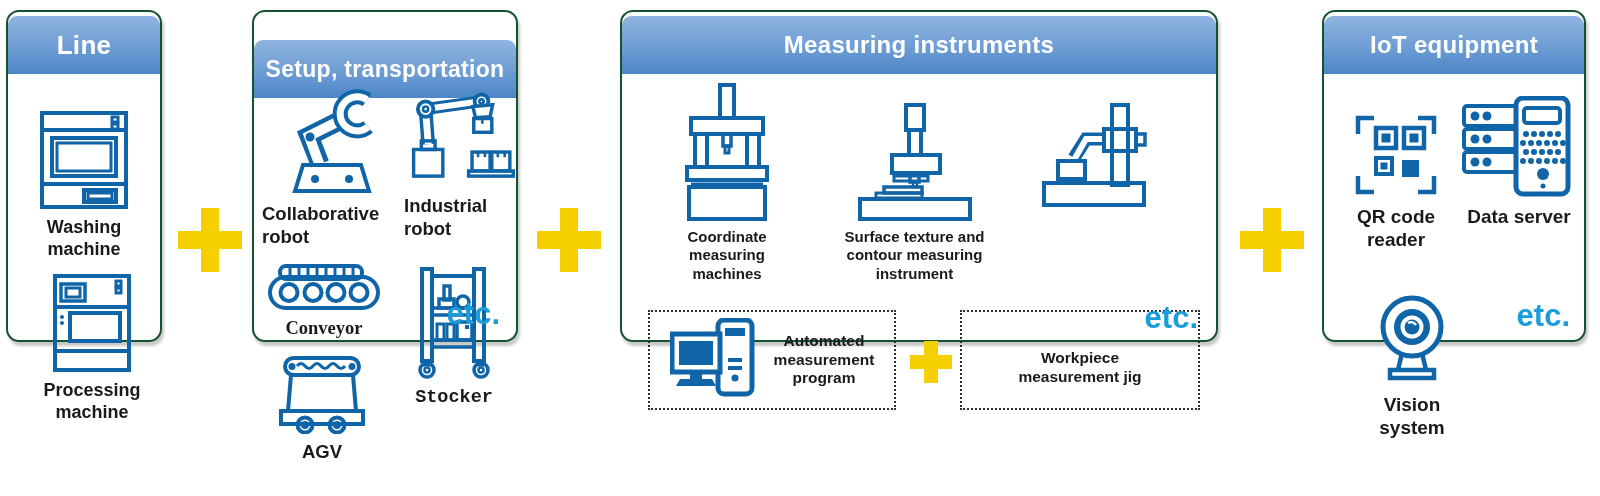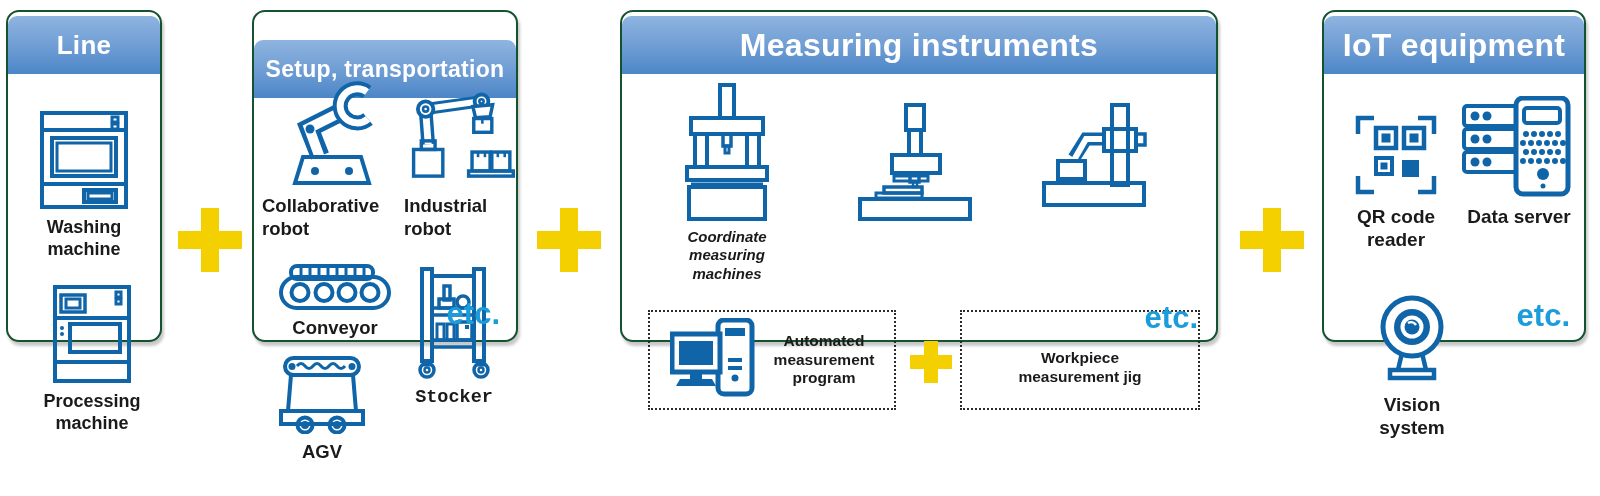--- a/index.html
+++ b/index.html
@@ -8,28 +8,28 @@
 
   
   .panel{position:absolute;top:10px;height:332px;background:#fff;
          border:2px solid #14532d;border-radius:13px;
          box-shadow:2px 4px 3px rgba(0,0,0,.22);box-sizing:border-box;}
   .panel-header{position:absolute;top:4px;left:0;right:0;height:58px;
          border-radius:9px 9px 0 0;
          background:linear-gradient(180deg,var(--header-grad-top) 0%,#6d9cd3 55%,var(--header-grad-bottom) 100%);
          color:#fff;font-weight:bold;display:flex;align-items:center;justify-content:center;
          letter-spacing:.3px;}
-  .hdr-26{font-size:26px;} .hdr-23{font-size:23px;margin-top:24px;} .hdr-24{font-size:32px;}
+  .hdr-26{font-size:26px;} .hdr-23{font-size:23px;margin-top:24px;} .hdr-24{font-size:24px;}
 
   .item{position:absolute;display:flex;flex-direction:column;align-items:center;}
   .icon-box{display:flex;align-items:flex-end;justify-content:center;}
   .label{font-weight:bold;color:#1a1a1a;text-align:center;white-space:pre-line;
          line-height:1.22;margin-top:7px;}
   .label.la{text-align:left;align-self:flex-start;}
-  .fs18{font-size:18px;} .fs185{font-size:18.5px;} .fs15{font-size:15px;font-style:italic;}
+  .fs18{font-size:18px;} .fs185{font-size:18.5px;} .fs15{font-size:15px;}
   .fs155{font-size:15.5px;} .fs19{font-size:19px;}
   .etc{position:absolute;font-weight:bold;color:var(--etc-blue);font-size:31px;}
 
   
   .plus{position:absolute;}
   .plus svg rect{fill:var(--plus-yellow);}
 
   
   .dotted{position:absolute;border:2.5px dotted #2b2b2b;box-sizing:border-box;
           display:flex;align-items:center;justify-content:center;gap:12px;}
@@ -59,21 +59,21 @@
           <rect class="s" style="stroke-width:3" x="21" y="33" width="54" height="28"></rect>
           <line class="s" x1="6" y1="74" x2="90" y2="74"></line>
           <rect class="s" x="48" y="80" width="32" height="12"></rect>
           <rect class="s" style="stroke-width:3" x="52" y="83" width="24" height="6"></rect>
         </svg>
       </span>
       <div class="label fs18">Washing
 machine</div>
     </div>
 
-    <div class="item" style="left:0;right:0;top:272px;padding-left:16px;">
+    <div class="item" style="left:0;right:0;top:261px;padding-left:16px;">
       <span class="icon-box" style="height:100px;">
         <svg width="84" height="100" viewBox="0 0 84 100">
           <rect class="s" x="5" y="3" width="74" height="94"></rect>
           <rect class="s" style="stroke-width:3.5" x="11" y="11" width="24" height="17"></rect>
           <rect class="s" style="stroke-width:3" x="16" y="15" width="14" height="9"></rect>
           <rect class="s" style="stroke-width:3" x="66" y="8" width="5" height="5"></rect>
           <rect class="s" style="stroke-width:3" x="66" y="15" width="5" height="5"></rect>
           <line class="s" x1="5" y1="34" x2="79" y2="34"></line>
           <circle class="f" cx="12" cy="44" r="2"></circle>
           <circle class="f" cx="12" cy="50" r="2"></circle>
@@ -89,21 +89,21 @@
   <div class="plus" style="left:178px;top:208px;">
     <svg width="64" height="64" viewBox="0 0 64 64">
         <rect x="23" y="0" width="18" height="64"></rect>
         <rect x="0" y="23" width="64" height="18"></rect>
       </svg>
   </div>
 
   <div class="panel" style="left:252px;width:266px;">
     <div class="panel-header hdr-23">Setup, transportation</div>
 
-    <div class="item" style="left:8px;top:66px;width:140px;">
+    <div class="item" style="left:8px;top:74px;width:140px;">
       <span class="icon-box" style="height:110px;">
         <svg width="122" height="108" viewBox="0 0 122 108">
           <path style="stroke:var(--icon-blue);stroke-width:19;fill:none" d="M49 76 L38 48 L74 30"></path>
           <path style="stroke:#fff;stroke-width:10;fill:none" d="M49 78 L38 48 L76 29"></path>
           <path style="stroke:var(--icon-blue);stroke-width:15;fill:none" d="M96 12 A17 17 0 1 0 97 39"></path>
           <path style="stroke:#fff;stroke-width:7;fill:none" d="M96 12 A17 17 0 1 0 97 39"></path>
           <circle class="f" cx="39" cy="49" r="4.5"></circle>
           <path class="s" d="M24 103 L98 103 L90 77 L32 77 Z"></path>
           <circle class="f" cx="44" cy="91" r="4"></circle>
           <circle class="f" cx="78" cy="91" r="4"></circle>
@@ -135,21 +135,21 @@
           <line class="s" style="stroke-width:3" x1="85" y1="75" x2="85" y2="81"></line>
           <line class="s" style="stroke-width:3" x1="93" y1="75" x2="93" y2="81"></line>
           <line class="s" style="stroke-width:3" x1="108" y1="75" x2="108" y2="81"></line>
           <line class="s" style="stroke-width:3" x1="116" y1="75" x2="116" y2="81"></line>
         </svg>
       </span>
       <div class="label la fs185">Industrial
 robot</div>
     </div>
 
-    <div class="item" style="left:19px;top:252px;width:124px;">
+    <div class="item" style="left:8px;top:252px;width:124px;font-family:Liberation Serif, serif;">
       <span class="icon-box" style="height:46px;">
         <svg width="112" height="46" viewBox="0 0 112 46">
           <rect class="s" x="12" y="2" width="82" height="13" rx="6"></rect>
           <line class="s" style="stroke-width:3" x1="22" y1="2" x2="22" y2="15"></line>
           <line class="s" style="stroke-width:3" x1="31" y1="2" x2="31" y2="15"></line>
           <line class="s" style="stroke-width:3" x1="40" y1="2" x2="40" y2="15"></line>
           <line class="s" style="stroke-width:3" x1="49" y1="2" x2="49" y2="15"></line>
           <line class="s" style="stroke-width:3" x1="58" y1="2" x2="58" y2="15"></line>
           <line class="s" style="stroke-width:3" x1="67" y1="2" x2="67" y2="15"></line>
           <line class="s" style="stroke-width:3" x1="76" y1="2" x2="76" y2="15"></line>
@@ -247,20 +247,23 @@
           <rect class="s" x="55" y="27" width="12" height="25"></rect>
           <rect class="s" x="38" y="52" width="48" height="18"></rect>
           <rect class="s" style="stroke-width:3.5" x="56" y="70" width="9" height="9"></rect>
           <rect class="s" style="stroke-width:3" x="40" y="73" width="34" height="5"></rect>
           <rect class="s" style="stroke-width:2.5" x="59" y="79" width="4" height="5"></rect>
           <rect class="s" style="stroke-width:3.5" x="30" y="84" width="38" height="6"></rect>
           <rect class="s" style="stroke-width:3" x="22" y="90" width="46" height="5"></rect>
           <rect class="s" x="6" y="96" width="110" height="20"></rect>
         </svg>
       </span>
+      <div class="label fs15">Surface texture and
+contour measuring
+instrument</div>
     </div>
 
     <div class="item" style="left:372px;top:64px;width:200px;">
       <span class="icon-box" style="height:145px;">
         <svg width="116" height="118" viewBox="0 0 116 118">
           <path style="stroke:var(--icon-blue);stroke-width:13;fill:none" d="M70 36 L50 36 L38 55"></path>
           <path style="stroke:#fff;stroke-width:6;fill:none" d="M72 36 L50 36 L38 57"></path>
           <rect class="s" x="76" y="2" width="16" height="80"></rect>
           <rect class="s" x="68" y="26" width="32" height="22"></rect>
           <rect class="s" style="stroke-width:3.5" x="100" y="31" width="9" height="11"></rect>

